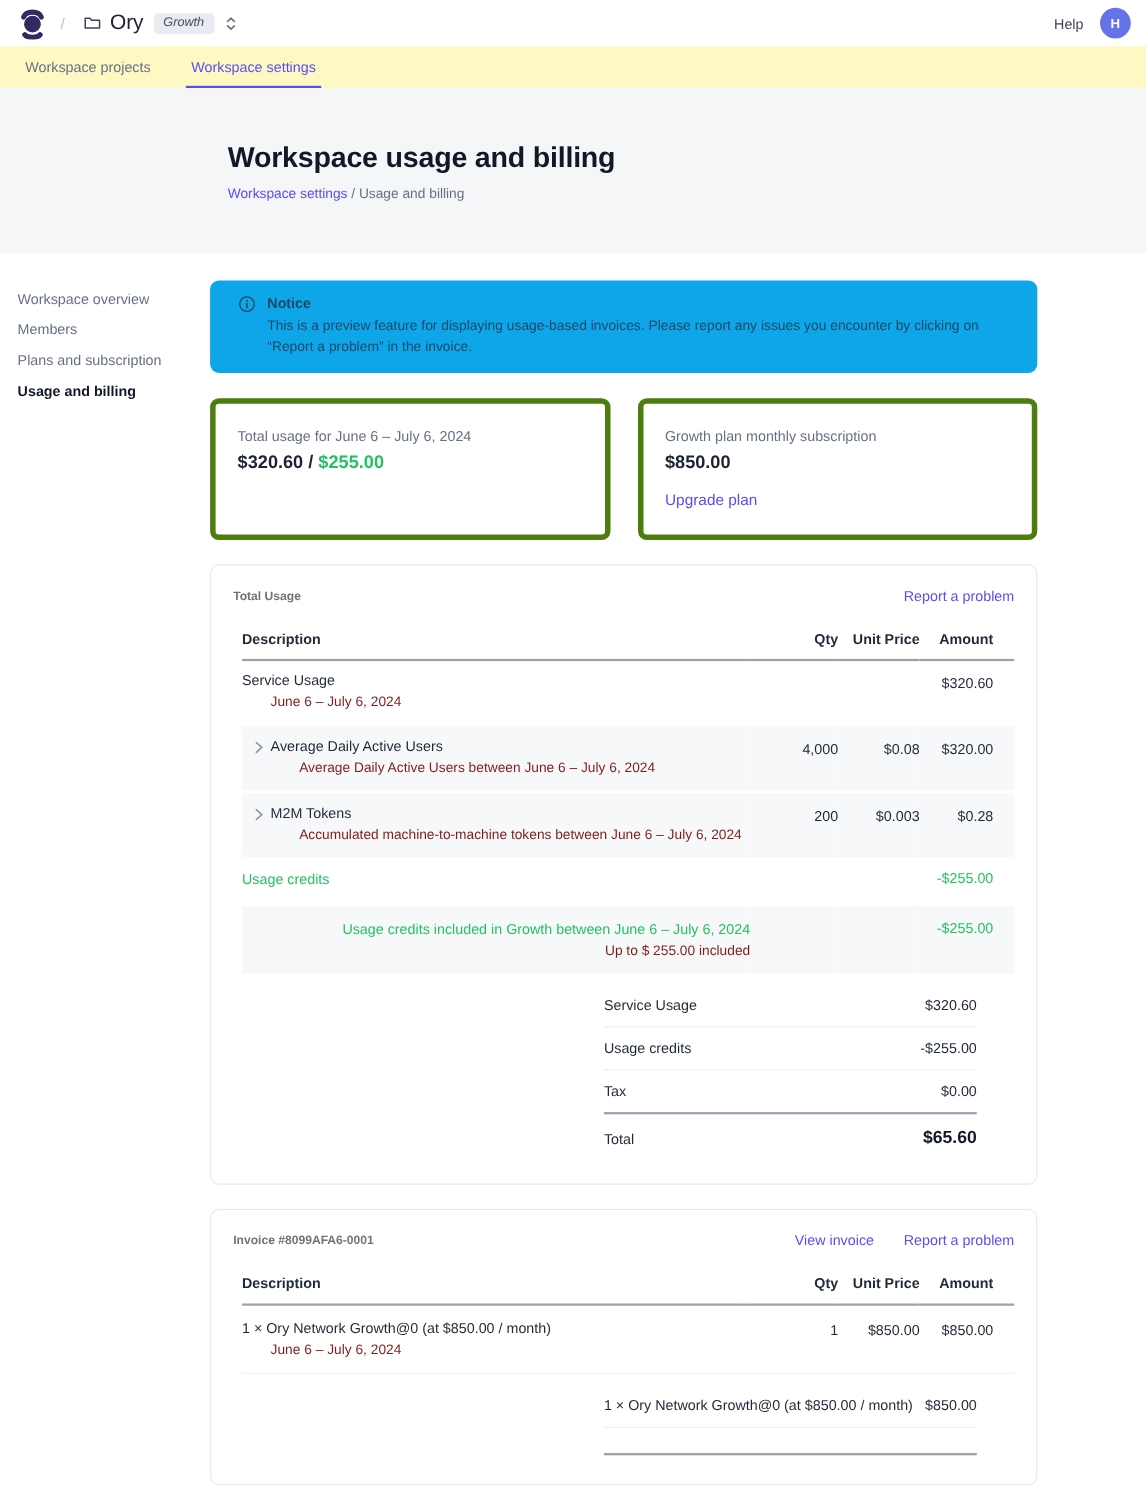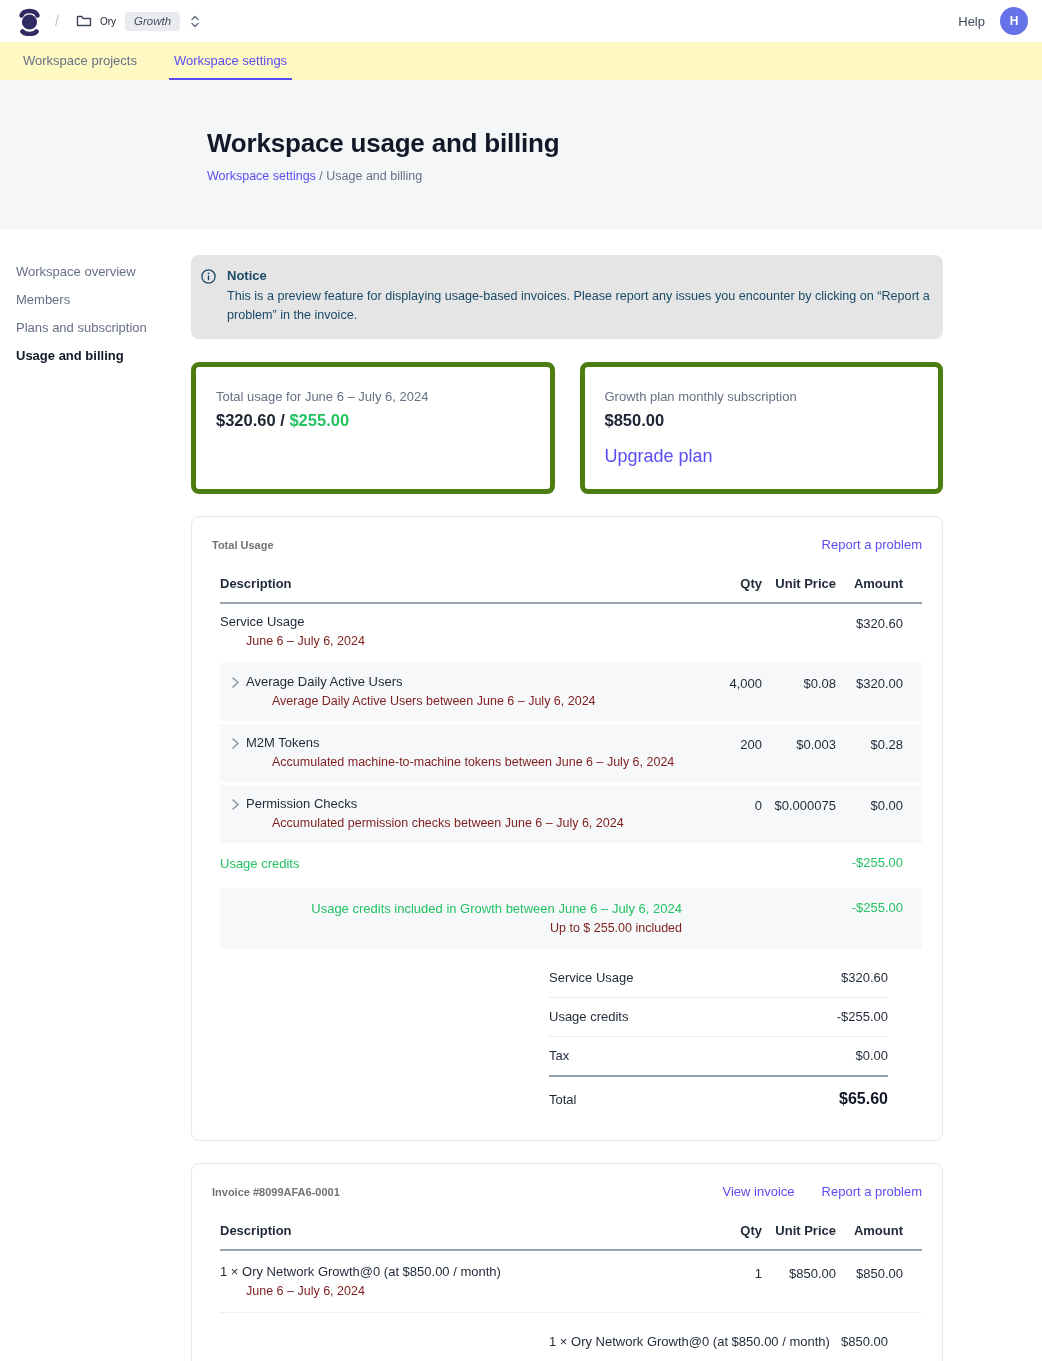--- a/index.html
+++ b/index.html
@@ -10,21 +10,21 @@
     color: #1c2433;
     -webkit-font-smoothing: antialiased;
   }
   a { text-decoration: none; cursor: pointer; }
 
   
   .topbar { height: 42px; display: flex; align-items: center; padding: 0 14px 0 17px; background: #fff; }
   .logo { display: flex; align-items: center; margin-right: 13px; cursor: pointer; }
   .slash { color: #b9bfca; font-size: 14px; margin-right: 17px; }
   .folder-ic { display: flex; margin-right: 8px; }
-  .ws-name { font-size: 10px; font-weight: 500; color: #202636; margin-right: 9px; }
+  .ws-name { font-size: 19px; font-weight: 500; color: #202636; margin-right: 9px; }
   .badge { background: #e9ebf1; color: #434c5e; font-size: 11.5px; font-weight: 500; padding: 3px 9px 4px; border-radius: 4px; margin-right: 9px; font-style: italic; }
   .selector-ic { display: flex; cursor: pointer; }
   .top-right { margin-left: auto; display: flex; align-items: center; gap: 15px; }
   .help-link { font-size: 13px; color: #3e4759; }
   .avatar { width: 28px; height: 28px; border-radius: 50%; background: #6673e8; color: #fff; font-size: 12px; font-weight: 600; display: flex; align-items: center; justify-content: center; cursor: pointer; }
 
   
   .tabbar { display: flex; gap: 27px; padding: 0 18px; background: #fef9c3; }
   .tab { font-size: 13px; color: #667085; padding: 11px 5px 10px; cursor: pointer; border-bottom: 2px solid transparent; }
   .tab.active { color: #5b4df2; border-bottom-color: #5b4df2; }
@@ -36,32 +36,32 @@
   .breadcrumb a { color: #5b4df2; font-weight: 500; }
 
   
   .content { display: flex; background: #fff; }
   .sidebar { width: 191px; flex-shrink: 0; padding: 28px 0 0 16px; }
   .side-item { font-size: 13px; color: #667085; padding: 6px 0 7px; cursor: pointer; }
   .side-item.active { color: #111827; font-weight: 700; cursor: default; }
   .main { width: 752px; padding: 25px 0 20px; }
 
   
-  .notice { background: #e5e5e5; border-radius: 8px; padding: 12px 10px 14px; display: flex; gap: 11px; color: #1a4a68; }
+  .notice { background: #0ea5e9; border-radius: 8px; padding: 12px 26px 14px; display: flex; gap: 11px; color: #1a4a68; }
   .notice-icon { margin-top: 2px; flex-shrink: 0; }
   .notice-title { font-size: 13px; font-weight: 700; line-height: 17px; margin-bottom: 3px; }
   .notice-body { font-size: 12.6px; line-height: 19px; }
 
   
   .cards-row { display: flex; gap: 25px; margin-top: 23px; }
   .scard { flex: 1; border: 5px solid #4d7c0f; border-radius: 8px; padding: 22px 20px; min-height: 109px; }
   .scard-label { font-size: 13px; color: #667085; margin-bottom: 7px; }
   .scard-value { font-size: 16.5px; font-weight: 600; color: #1c2433; }
   .green { color: #25c263; }
-  .upgrade { display: inline-block; margin-top: 16px; font-size: 18px; color: #5b4df2; text-align: right; }
+  .upgrade { display: inline-block; margin-top: 16px; font-size: 14px; color: #5b4df2; text-align: right; }
 
   
   .panel { border: 1px solid #e5e8ee; border-radius: 8px; margin-top: 22px; padding: 20px 20px 26px; }
   .panel-head { display: flex; justify-content: space-between; align-items: center; }
   .panel-title { font-size: 11px; font-weight: 700; color: #737373; }
   .panel-links { display: flex; gap: 27px; }
   .plink { font-size: 13px; color: #5b4df2; }
 
   table.usage { width: calc(100% - 8px); margin: 14px 0 0 8px; border-collapse: collapse; font-size: 13px; }
   col.c-desc { width: auto; } col.c-qty { width: 80px; } col.c-unit { width: 74px; } col.c-amt { width: 86px; }
@@ -238,38 +238,20 @@
                   <div class="row-name">M2M Tokens</div>
                   <div class="row-sub">Accumulated machine-to-machine tokens between June 6 – July 6, 2024</div>
                 </span>
               </div>
             </td>
             <td class="cell-num">200</td>
             <td class="cell-num">$0.003</td>
             <td class="cell-amount">$0.28</td>
           </tr>
 
-          <tr class="stripe">
-            <td class="cell-desc">
-              <div class="desc-flex">
-                <span class="chev">
-                  <svg width="7" height="11" viewBox="0 0 7 11">
-                      <path d="M1 1 L6 5.5 L1 10" fill="none" stroke="#8b93a5" stroke-width="1.5" stroke-linecap="round" stroke-linejoin="round"></path>
-                    </svg>
-                </span>
-                <span>
-                  <div class="row-name">Permission Checks</div>
-                  <div class="row-sub">Accumulated permission checks between June 6 – July 6, 2024</div>
-                </span>
-              </div>
-            </td>
-            <td class="cell-num">0</td>
-            <td class="cell-num">$0.000075</td>
-            <td class="cell-amount">$0.00</td>
-          </tr>
 
           <tr class="credit">
             <td class="cell-desc">
               <div class="credit-name">Usage credits</div>
             </td>
             <td class="cell-num"></td>
               <td class="cell-num"></td>
             <td class="cell-amount">-$255.00</td>
           </tr>
 

